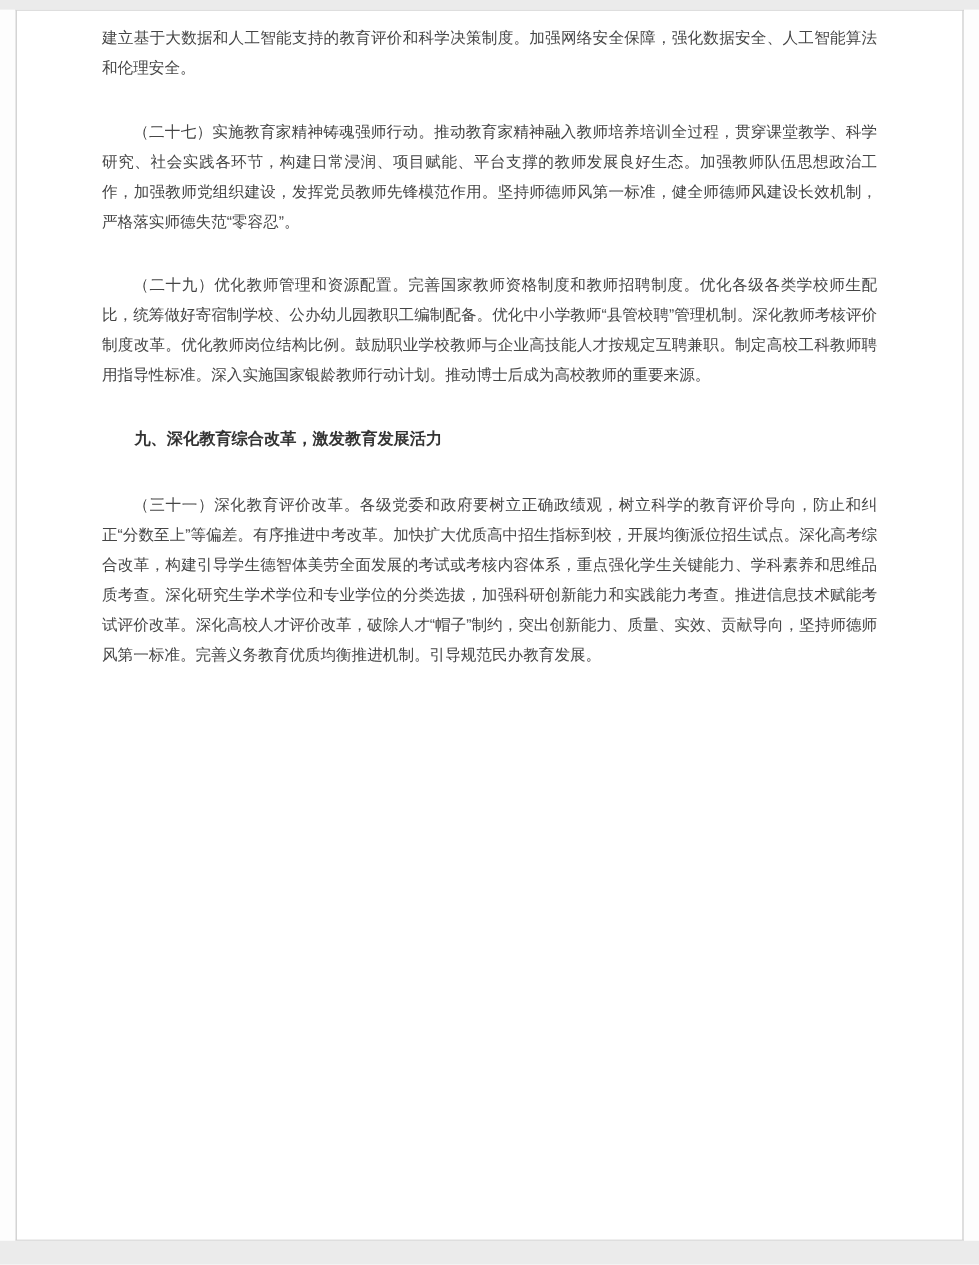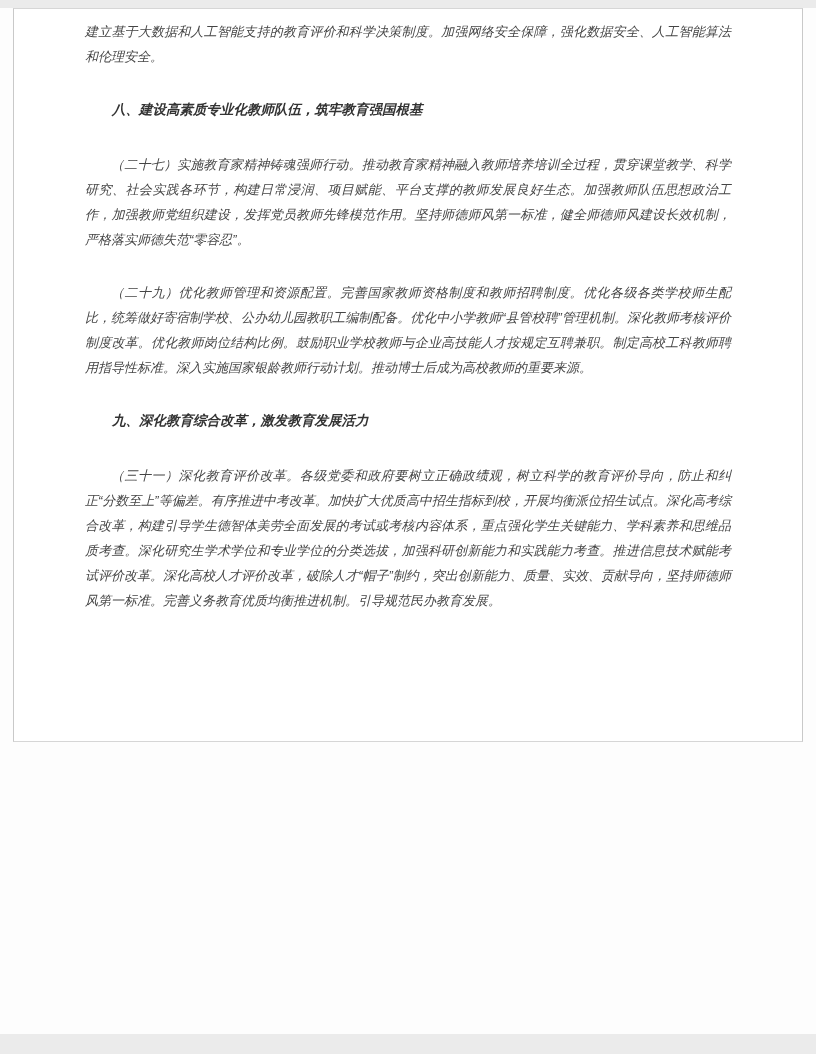--- a/index.html
+++ b/index.html
@@ -26,28 +26,27 @@
     position: absolute;
     top: 1034px; left: 0; right: 0;
     height: 20px;
     background: #ebebeb;
   }
   .page {
     position: absolute;
     top: 8px;
     left: 13px;
     width: 790px;
-    height: 734px;
+    height: 1026px;
     background: #ffffff;
     border: 1px solid #c9c9c9;
     border-top-color: #d6d6d6;
     border-bottom-color: #d6d6d6;
     padding: 10px 71px 0 71px;
     overflow: hidden;
-    font-style: italic;
   }
   .page p {
     font-size: 13px;
     line-height: 25px;
     color: #454545;
     text-align: justify;
     text-indent: 2em;
     word-break: break-all;
     margin: 28px 0;
     letter-spacing: 0;
@@ -68,21 +67,20 @@
 </head>
 <body>
 
 <div class="viewport">
   <div class="strip-top"></div>
   <div class="strip-bottom"></div>
 
   <div class="page">
     <p class="continuation">建立基于大数据和人工智能支持的教育评价和科学决策制度。加强网络安全保障，强化数据安全、人工智能算法和伦理安全。</p>
 
-    <h3>八、建设高素质专业化教师队伍，筑牢教育强国根基</h3>
 
     <p>（二十七）实施教育家精神铸魂强师行动。推动教育家精神融入教师培养培训全过程，贯穿课堂教学、科学研究、社会实践各环节，构建日常浸润、项目赋能、平台支撑的教师发展良好生态。加强教师队伍思想政治工作，加强教师党组织建设，发挥党员教师先锋模范作用。坚持师德师风第一标准，健全师德师风建设长效机制，严格落实师德失范“零容忍”。</p>
 
 
     <p>（二十九）优化教师管理和资源配置。完善国家教师资格制度和教师招聘制度。优化各级各类学校师生配比，统筹做好寄宿制学校、公办幼儿园教职工编制配备。优化中小学教师“县管校聘”管理机制。深化教师考核评价制度改革。优化教师岗位结构比例。鼓励职业学校教师与企业高技能人才按规定互聘兼职。制定高校工科教师聘用指导性标准。深入实施国家银龄教师行动计划。推动博士后成为高校教师的重要来源。</p>
 
 
     <h3>九、深化教育综合改革，激发教育发展活力</h3>
 
     <p>（三十一）深化教育评价改革。各级党委和政府要树立正确政绩观，树立科学的教育评价导向，防止和纠正“分数至上”等偏差。有序推进中考改革。加快扩大优质高中招生指标到校，开展均衡派位招生试点。深化高考综合改革，构建引导学生德智体美劳全面发展的考试或考核内容体系，重点强化学生关键能力、学科素养和思维品质考查。深化研究生学术学位和专业学位的分类选拔，加强科研创新能力和实践能力考查。推进信息技术赋能考试评价改革。深化高校人才评价改革，破除人才“帽子”制约，突出创新能力、质量、实效、贡献导向，坚持师德师风第一标准。完善义务教育优质均衡推进机制。引导规范民办教育发展。</p>

